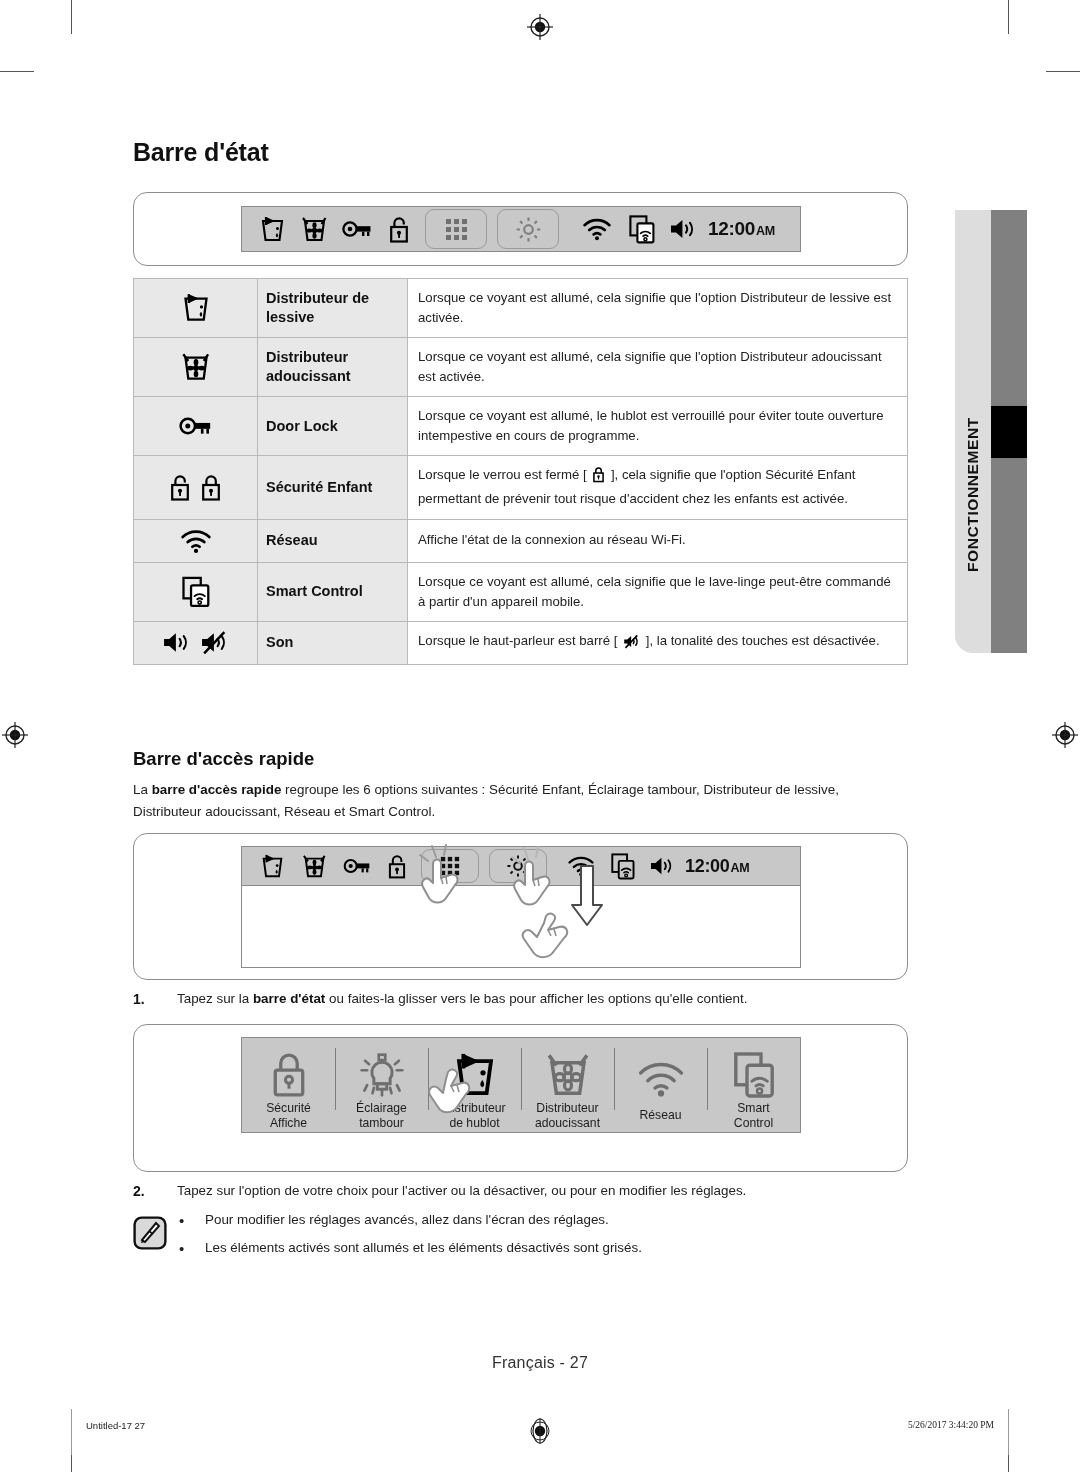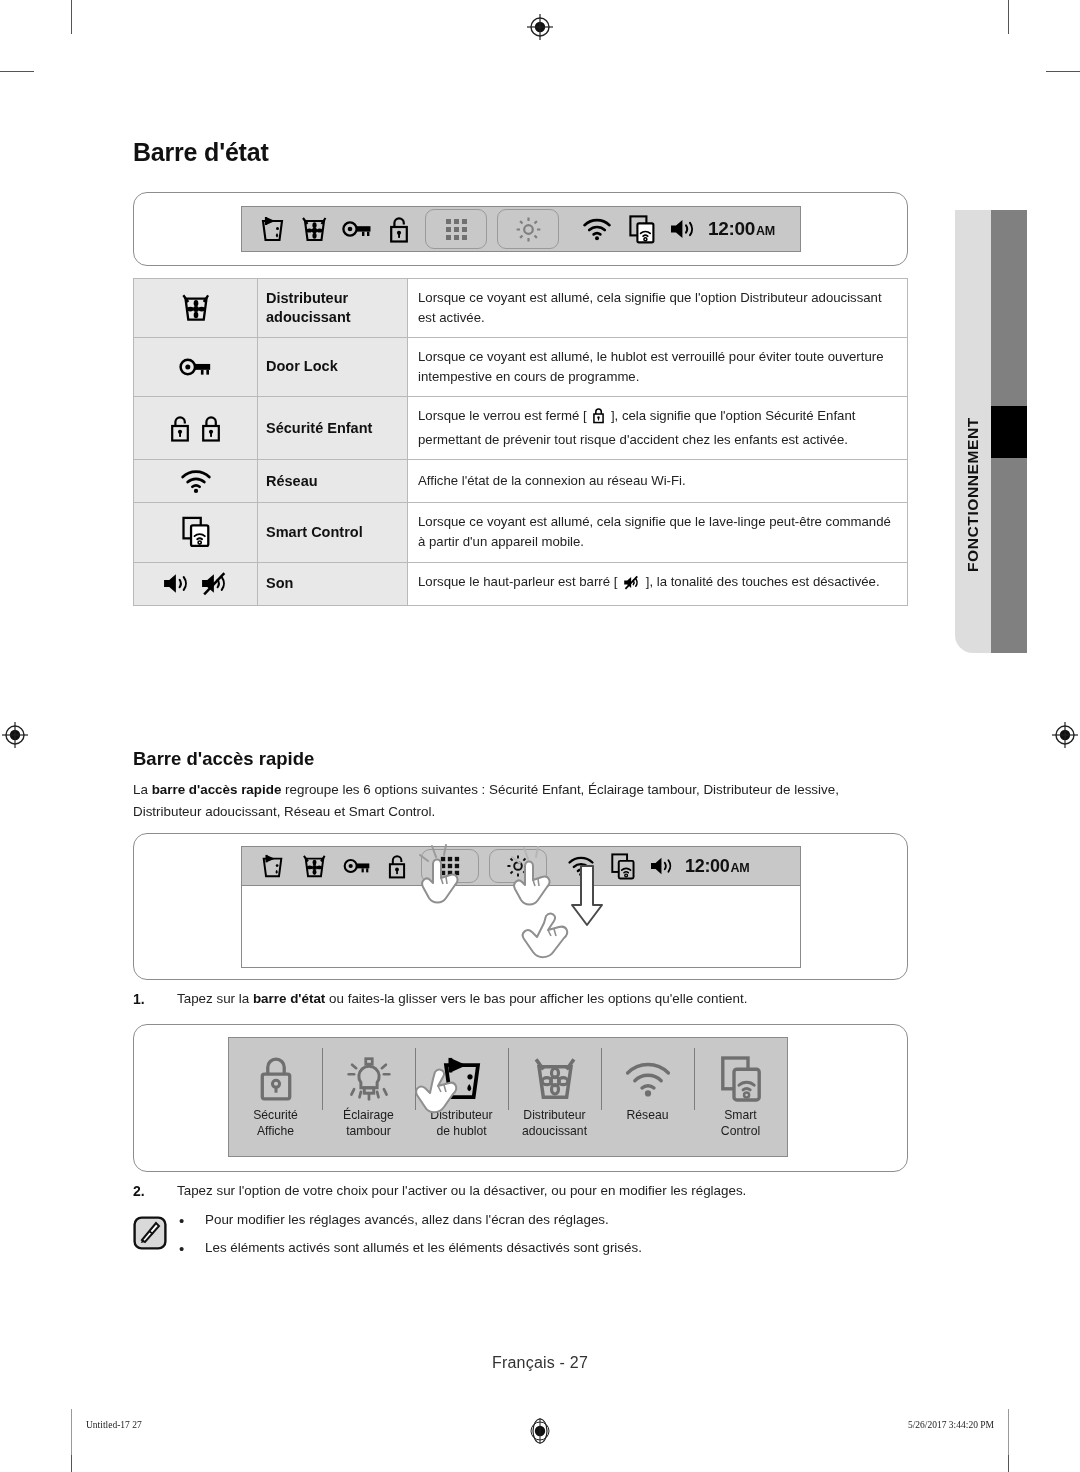--- a/index.html
+++ b/index.html
@@ -132,21 +132,21 @@
     position:absolute;left:0;top:0;width:26px;font-weight:bold;color:#111;font-size:14px;
   }
   .step .txt{display:block;margin-left:44px;}
   .step .txt b{font-weight:bold;color:#111;}
   #step1{left:133px;top:989px;width:778px;}
   #step2{left:133px;top:1181px;width:778px;}
 
   
   #options-figure{left:133px;top:1024px;width:775px;height:148px;}
   #options-panel{
-    position:absolute;left:94px;top:12px;width:560px;height:120px;
+    position:absolute;left:107px;top:12px;width:560px;height:96px;
     background:#c8c8c8;border:1px solid #8a8a8a;box-sizing:border-box;
     display:flex;
   }
   .opt{
     flex:1;display:flex;flex-direction:column;align-items:center;
     justify-content:flex-start;position:relative;padding-top:13px;
   }
   .opt + .opt::before{
     content:"";position:absolute;left:0;top:10px;width:1px;height:62px;background:#7d7d7d;
   }
@@ -164,21 +164,21 @@
   }
   .note-list li .bul{position:absolute;left:-26px;top:-1px;font-size:15px;color:#222;}
 
   
   #page-footer{
     position:absolute;left:0;top:1354px;width:1080px;text-align:center;
     font-size:16px;color:#333;letter-spacing:0.2px;
   }
   #print-footer-left{
     position:absolute;left:86px;top:1420px;font-size:9.5px;color:#222;
-    font-family:Liberation Serif, serif;
+    font-family:Liberation Sans, sans-serif;
   }
   #print-footer-right{
     position:absolute;right:86px;top:1420px;font-size:9.5px;color:#222;
     font-family:"Liberation Serif", serif;
   }
   .edge-rule{position:absolute;background:#9a9a9a;}
 </style>
 </head>
 <body>
 
@@ -343,20 +343,35 @@
           <span>12:00</span>
             <span class="ampm">AM</span>
         </span>
 
       </div>
     </div>
   </div>
 
   <table id="spec-table">
     <tbody>
+      <tr>
+        <td class="c-icon">
+          <div class="iconwrap">
+            <svg width="30" height="32" viewBox="0 0 27 29">
+              <path d="M4 6 L23 6 L20.5 25 L6.5 25 Z" fill="none" stroke="#000" stroke-width="2.1"></path>
+              <path d="M7 2 L7 10 L16 6 Z" fill="#000"></path>
+                <path d="M7 2 L7 10" stroke="#000" stroke-width="2.2"></path>
+              <circle cx="18.5" cy="13.5" r="1.5" fill="#000"></circle>
+              <path d="M18 18 q2.4 3 0 4.4 q-2.4 -1.4 0 -4.4" fill="#000"></path>
+            </svg>
+          </div>
+        </td>
+        <td class="c-name">Distributeur de lessive</td>
+        <td class="c-desc">Lorsque ce voyant est allumé, cela signifie que l'option Distributeur de lessive est activée.</td>
+      </tr>
 
       <tr>
         <td class="c-icon">
           <div class="iconwrap">
             <svg width="30" height="32" viewBox="0 0 27 29">
               <path d="M4 6 L23 6 L20.5 25 L6.5 25 Z" fill="none" stroke="#000" stroke-width="2.1"></path>
               <path d="M2 3 L6.5 9 M24.5 3 L20.5 9" stroke="#000" stroke-width="2.1" fill="none"></path>
               <circle cx="13.5" cy="15.5" r="2.7" fill="#000"></circle>
               <ellipse cx="13.5" cy="10.2" rx="2.1" ry="3" fill="#000"></ellipse>
               <ellipse cx="13.5" cy="20.8" rx="2.1" ry="3" fill="#000"></ellipse>

